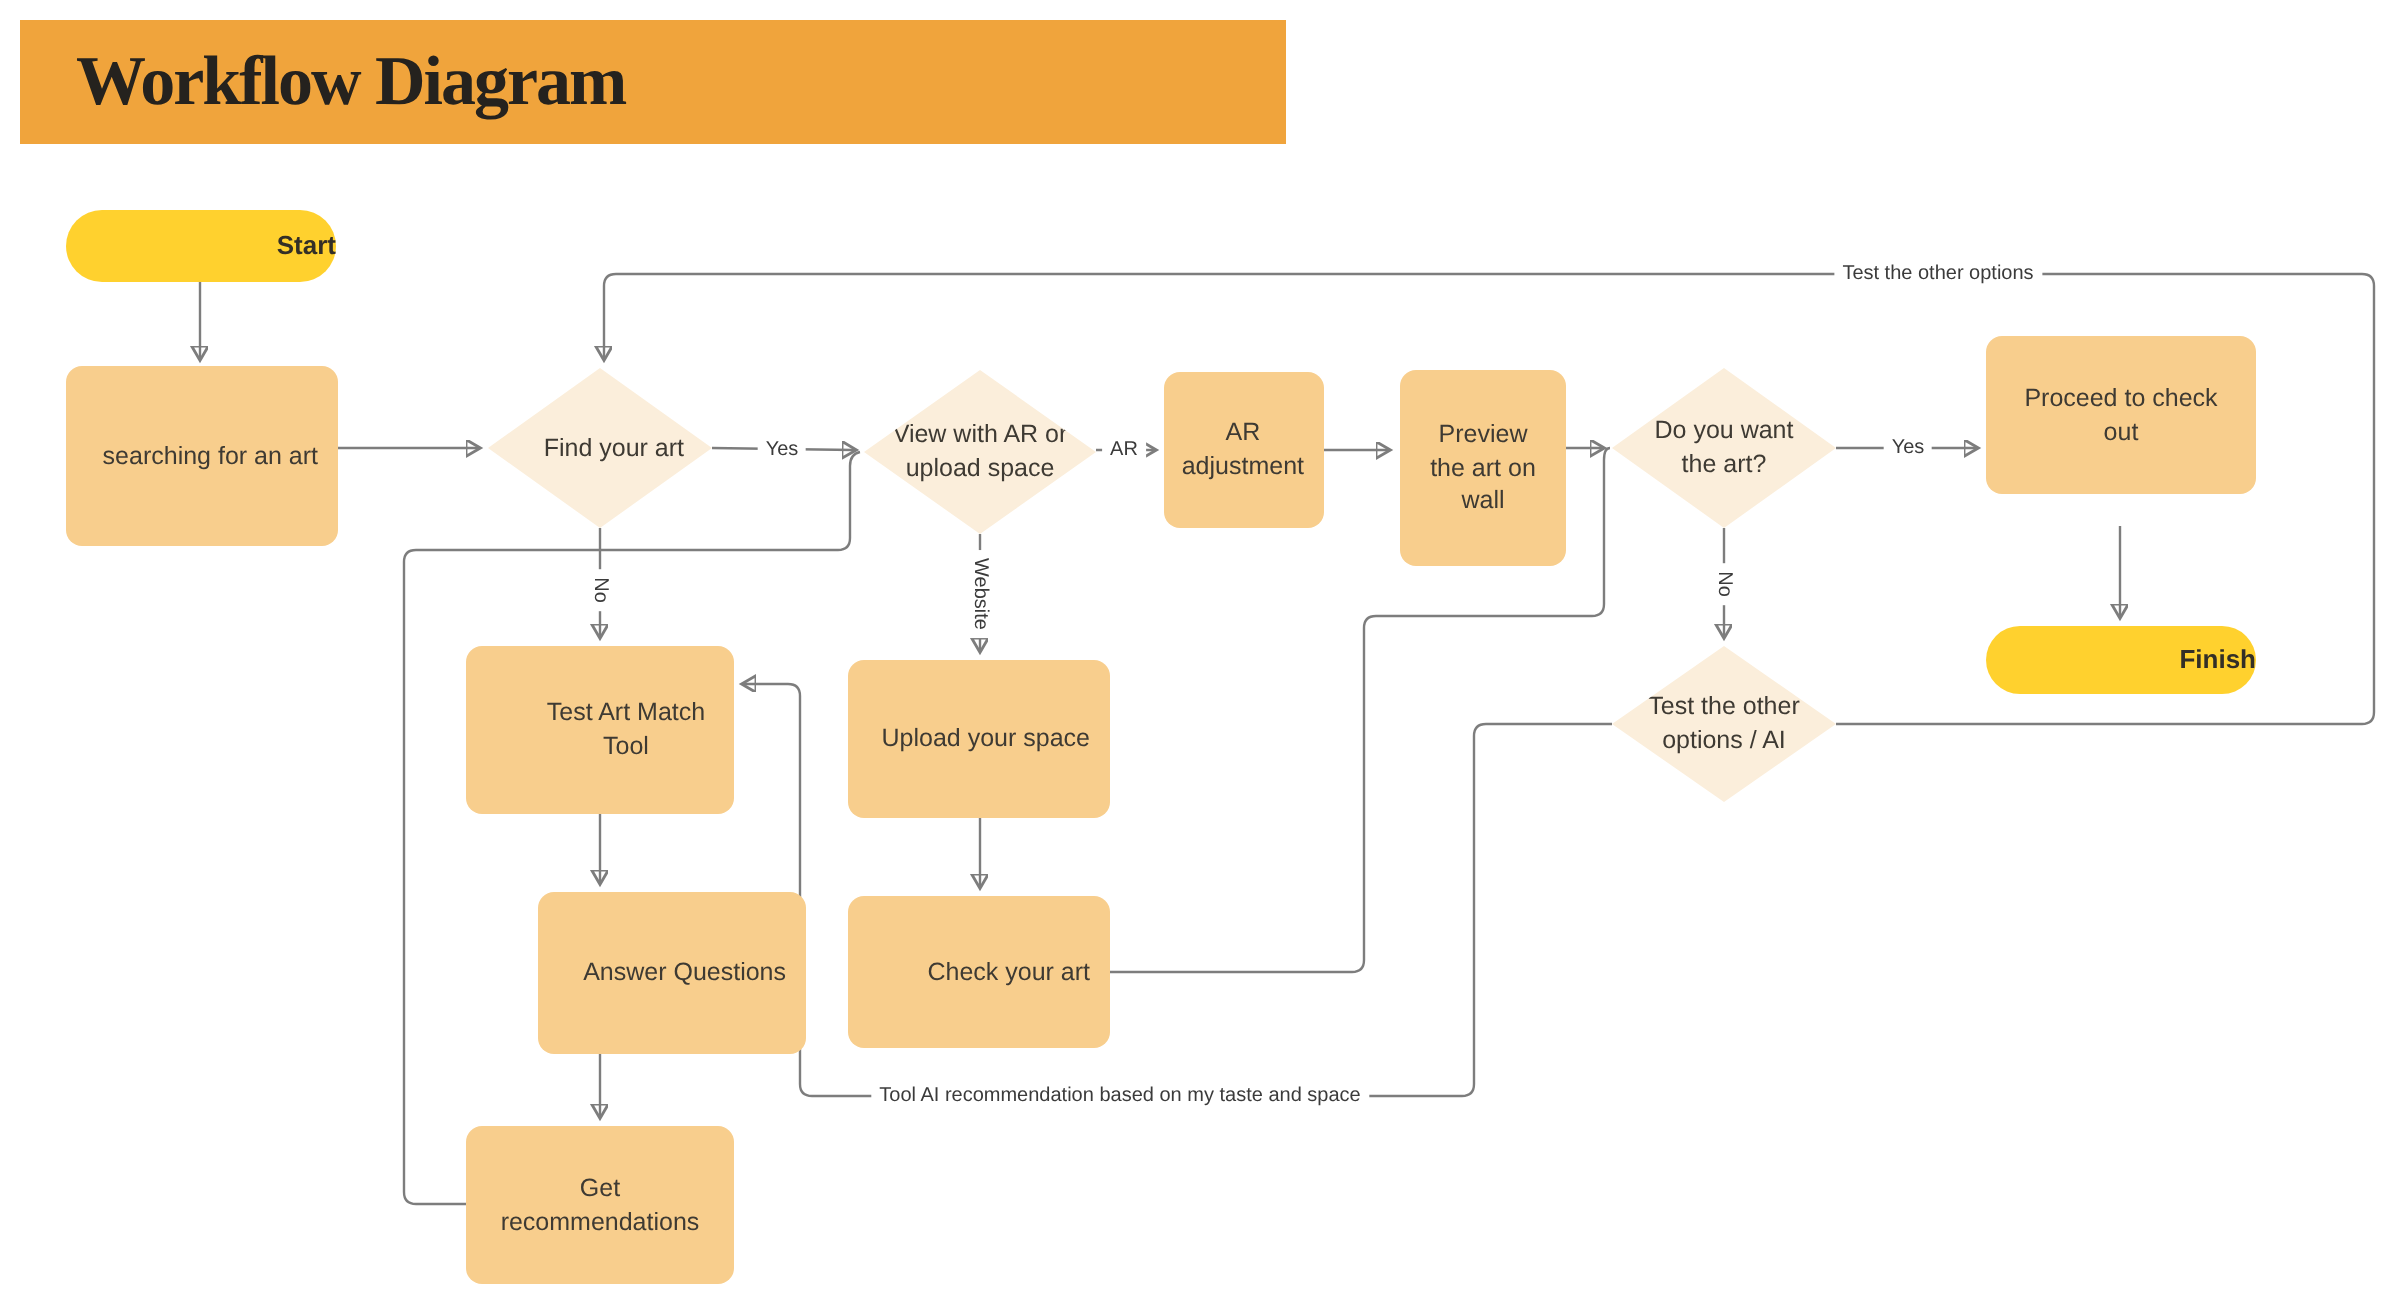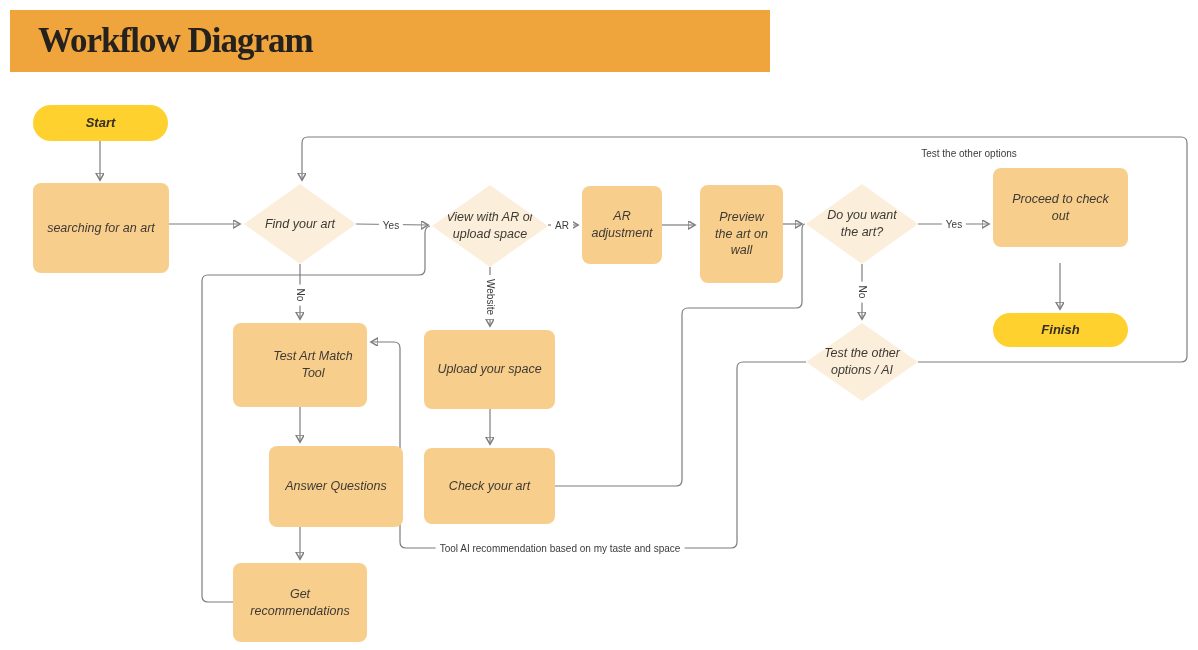--- a/index.html
+++ b/index.html
@@ -1,25 +1,25 @@
 <!DOCTYPE html>
 <html><head>
 <meta charset="utf-8">
 <style>
   html,body{margin:0;padding:0;background:#ffffff;}
   .stage{position:relative;width:1198px;height:650px;overflow:hidden;
          font-family:"Liberation Sans",sans-serif;background:#ffffff;}
-  .header{position:absolute;left:10px;top:10px;width:760px;height:62px;
+  .header{position:absolute;left:10px;top:10px;width:633px;height:62px;
           background:#F0A43C;display:flex;align-items:center;}
   .header h1{margin:0 0 0 28px;font-family:"Liberation Serif",serif;
              font-weight:800;font-size:35px;letter-spacing:-1px;color:#25221E;}
   svg.wires{position:absolute;left:0;top:0;z-index:1;}
   svg.wires path{fill:none;stroke:#7d7d7d;stroke-width:1.2;}
-  .node{position:absolute;z-index:2;display:flex;align-items:center;justify-content:center;
-        text-align:center;color:#3E3A33;font-size:12.5px;line-height:1.35;font-style:italic;}
+  .node{position:absolute;z-index:2;display:flex;align-items:center;justify-content:flex-end;
+        text-align:center;color:#3E3A33;font-size:12.5px;line-height:1.35;}
   .box{background:#F8CE8D;border-radius:8px;padding:4px 10px;box-sizing:border-box;}
   .pill{background:#FFD12E;border-radius:18px;font-weight:bold;font-size:13px;color:#332F27;}
   .diamond{background:#FBEEDB;clip-path:polygon(50% 0%,100% 50%,50% 100%,0% 50%);
            padding:0 14px;box-sizing:border-box;}
   .elabel{position:absolute;z-index:3;background:#ffffff;color:#3b3b3b;font-size:10px;
           padding:0 4px;white-space:nowrap;transform:translate(-50%,-50%);}
   .elabel.vert{transform:translate(-50%,-50%) rotate(90deg);}
 </style>
 </head>
 <body>
@@ -115,16 +115,16 @@
   <div class="node box" style="left:233px;top:563px;width:134px;height:79px;">
     <span>Get recommendations</span>
   </div>
 
   <div class="elabel" style="left:391px;top:225px;">Yes</div>
   <div class="elabel vert" style="left:300px;top:295px;">No</div>
   <div class="elabel" style="left:562px;top:225px;">AR</div>
   <div class="elabel vert" style="left:490px;top:297px;">Website</div>
   <div class="elabel" style="left:954px;top:224px;">Yes</div>
   <div class="elabel vert" style="left:862px;top:292px;">No</div>
-  <div class="elabel" style="left:969px;top:137px;margin-top:16px;">Test the other options</div>
+  <div class="elabel" style="left:969px;top:137px;">Test the other options</div>
   <div class="elabel" style="left:560px;top:548px;">Tool AI recommendation based on my taste and space</div>
 
 </div>
 
 </body></html>

